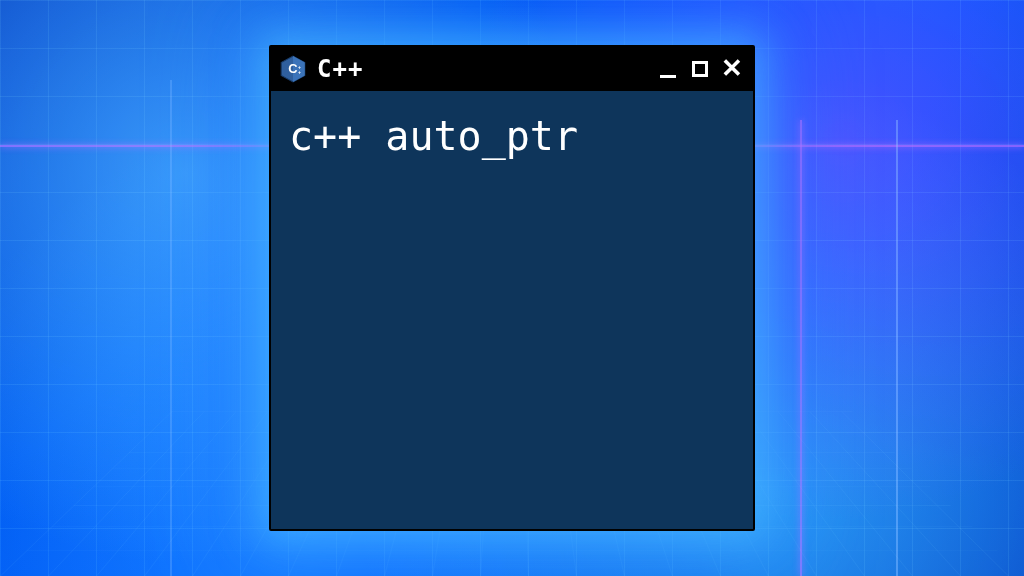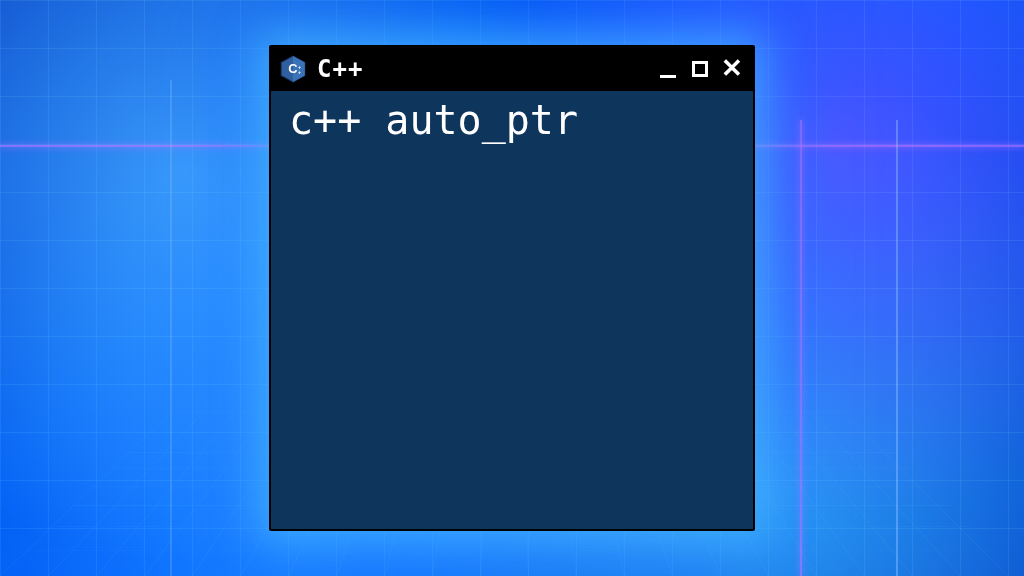--- a/index.html
+++ b/index.html
@@ -124,21 +124,21 @@
     box-sizing: border-box;
   }
   .win-close {
     font-family: Arial, sans-serif;
     font-size: 26px;
     transform: translateY(-1px);
   }
 
   .body-area {
     flex: 1 1 auto;
-    padding: 6px 18px;
+    padding: 22px 18px;
   }
   .code-line {
     color: #ffffff;
     font-size: 40px;
     font-family: "DejaVu Sans Mono","Consolas","Menlo",monospace;
     white-space: pre;
   }
 </style>
 </head>
 <body>

